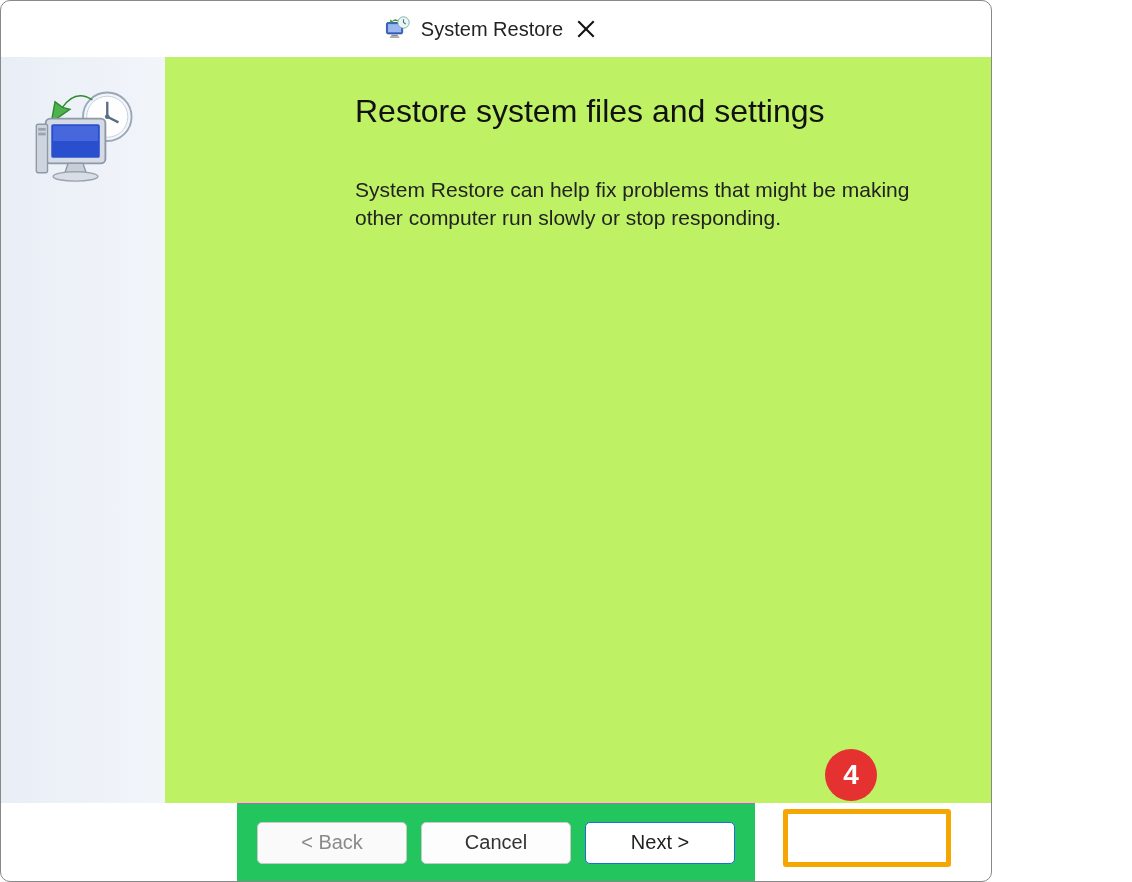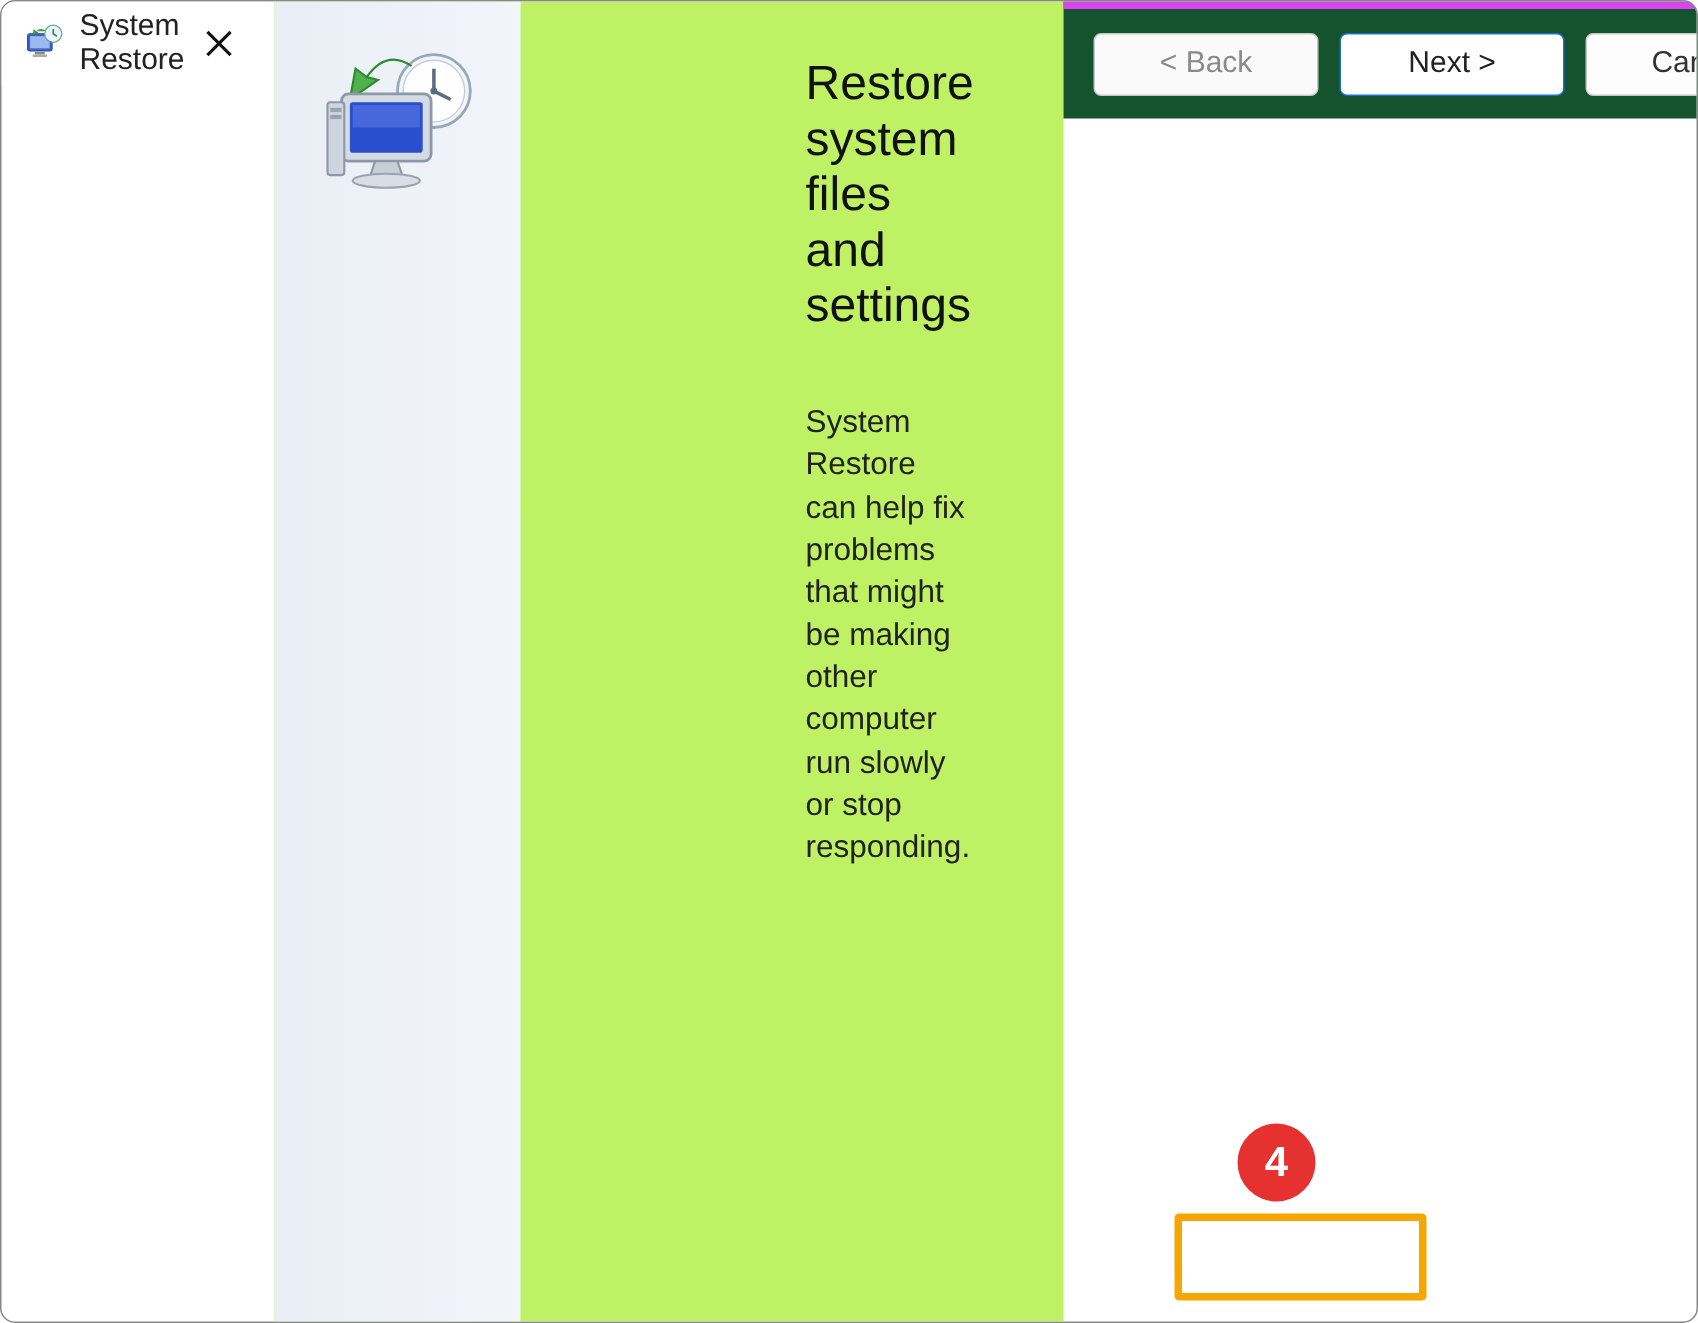--- a/index.html
+++ b/index.html
@@ -5,29 +5,30 @@
     * { box-sizing: border-box; margin: 0; padding: 0; }
     body {
       font-family: "Segoe UI", Tahoma, sans-serif;
       background: #fff;
       width: 1132px;
       height: 882px;
       overflow: hidden;
       position: relative;
     }
     .window {
-      width: 1132px;
+      width: 992px;
       height: 882px;
       border: 1px solid #888;
       border-radius: 10px;
       background: #fff;
       display: flex;
-      flex-direction: row;
+      flex-direction: column;
       overflow: hidden;
       position: relative;
+      align-items: center;
     }
     .titlebar {
       height: 56px;
       display: flex;
       align-items: center;
       padding: 0 14px;
       background: #fff;
     }
     .titlebar .title-icon {
       width: 28px;
@@ -82,22 +83,22 @@
     }
     .content p {
       font-size: 21px;
       color: #222;
       line-height: 1.35;
       margin-bottom: 30px;
       max-width: 720px;
     }
     .footer {
       height: 78px;
-      border-top: 5px solid #d946ef;
-      background: #14532d;
+      border-top: 1px solid #d946ef;
+      background: #22c55e;
       display: flex;
       align-items: center;
       justify-content: flex-end;
       padding: 0 20px;
       gap: 14px;
     }
     .btn {
       min-width: 150px;
       height: 42px;
       border: 1px solid #c9c9c9;
@@ -202,20 +203,20 @@
       </span>
     </div>
     <div class="content">
       <h1>Restore system files and settings</h1>
       <p>System Restore can help fix problems that might be making other computer run slowly or stop responding.</p>
     </div>
   </div>
 
   <div class="footer">
     <div class="btn disabled">&lt; Back</div>
+    <div class="btn">Cancel</div>
     <div class="btn primary">Next &gt;</div>
-    <div class="btn">Cancel</div>
   </div>
 
   <div class="highlight-ring highlight-next"></div>
   <div class="annotation-badge">4</div>
 
 </div>
 
 </body></html>

